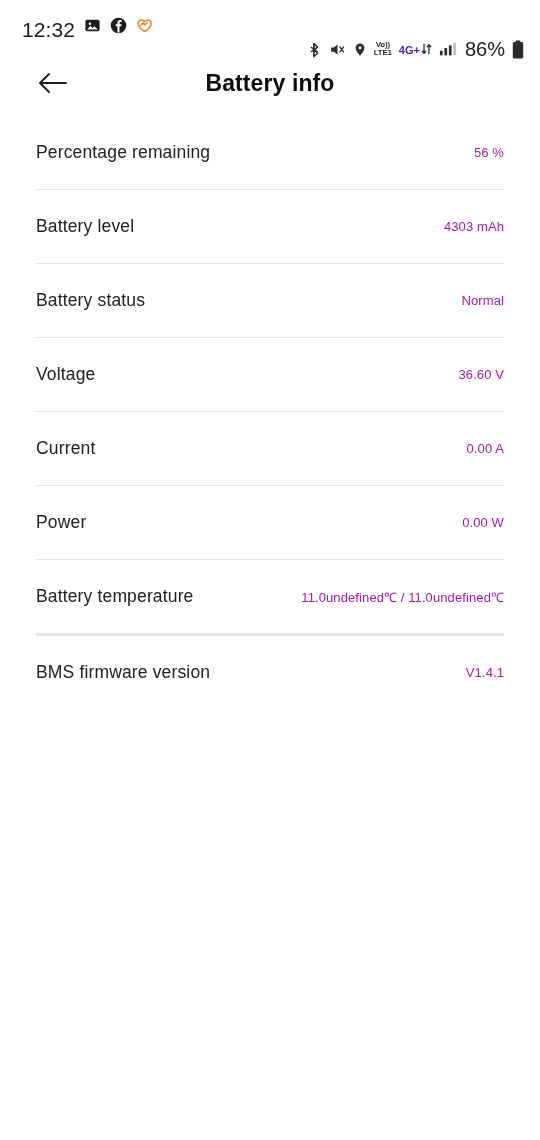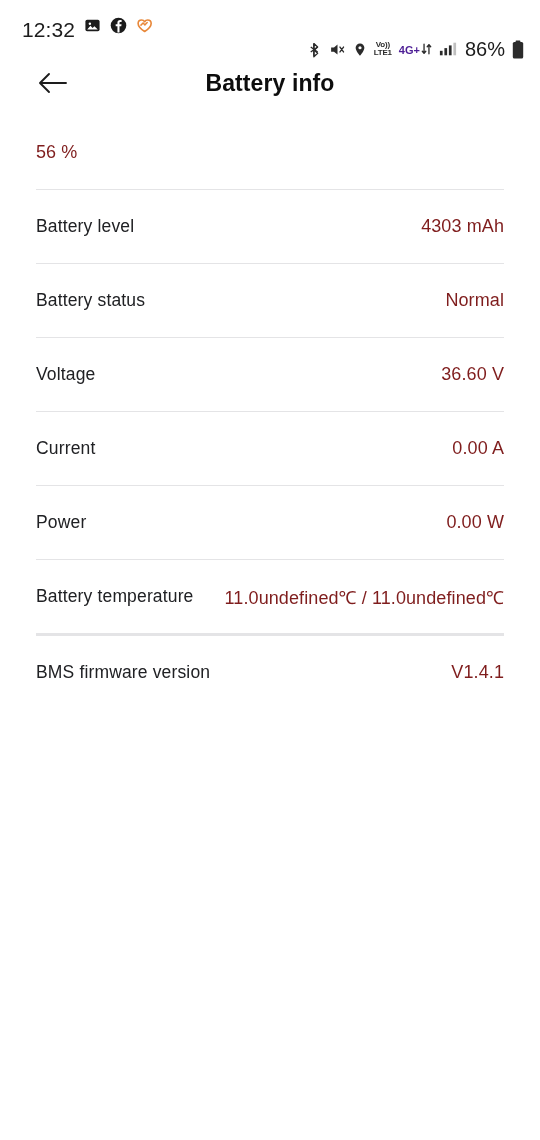--- a/index.html
+++ b/index.html
@@ -116,22 +116,22 @@
     justify-content: space-between;
     gap: 14px;
   }
   .row-label {
     font-size: 17.5px;
     color: #202124;
     letter-spacing: .15px;
     white-space: nowrap;
   }
   .row-value {
-    font-size: 18px;
-    color: #7f1d1d;
+    font-size: 13px;
+    color: #a21caf;
     letter-spacing: .1px;
     text-align: center;
     white-space: nowrap;
   }
   .divider {
     height: 1px;
     background: #e4e4e6;
   }
 </style>
 </head>
@@ -224,20 +224,21 @@
     <svg width="30" height="22" viewBox="0 0 30 22">
       <path d="M28 11H2.5M11 2L2 11l9 9" fill="none" stroke="#1d1d1d" stroke-width="1.9" stroke-linecap="round" stroke-linejoin="round"></path>
     </svg>
   </div>
   <div class="appbar-title">Battery info</div>
 </div>
 
 <div class="list">
 
   <div class="row">
+    <div class="row-label">Percentage remaining</div>
     <div class="row-value">56 %</div>
   </div>
   <div class="divider"></div>
 
   <div class="row">
     <div class="row-label">Battery level</div>
     <div class="row-value">4303 mAh</div>
   </div>
   <div class="divider"></div>
 

